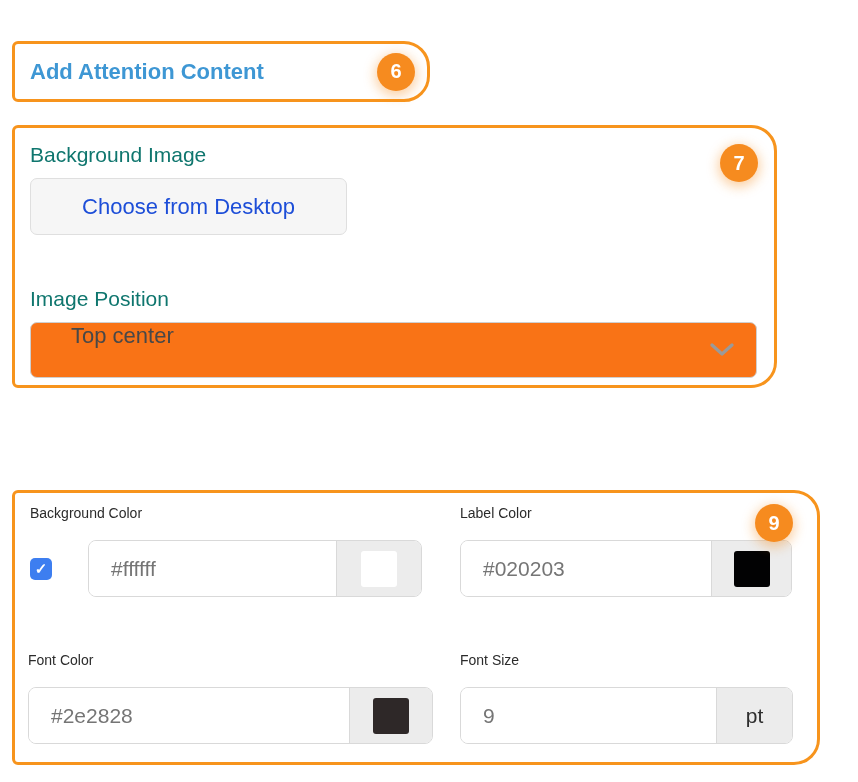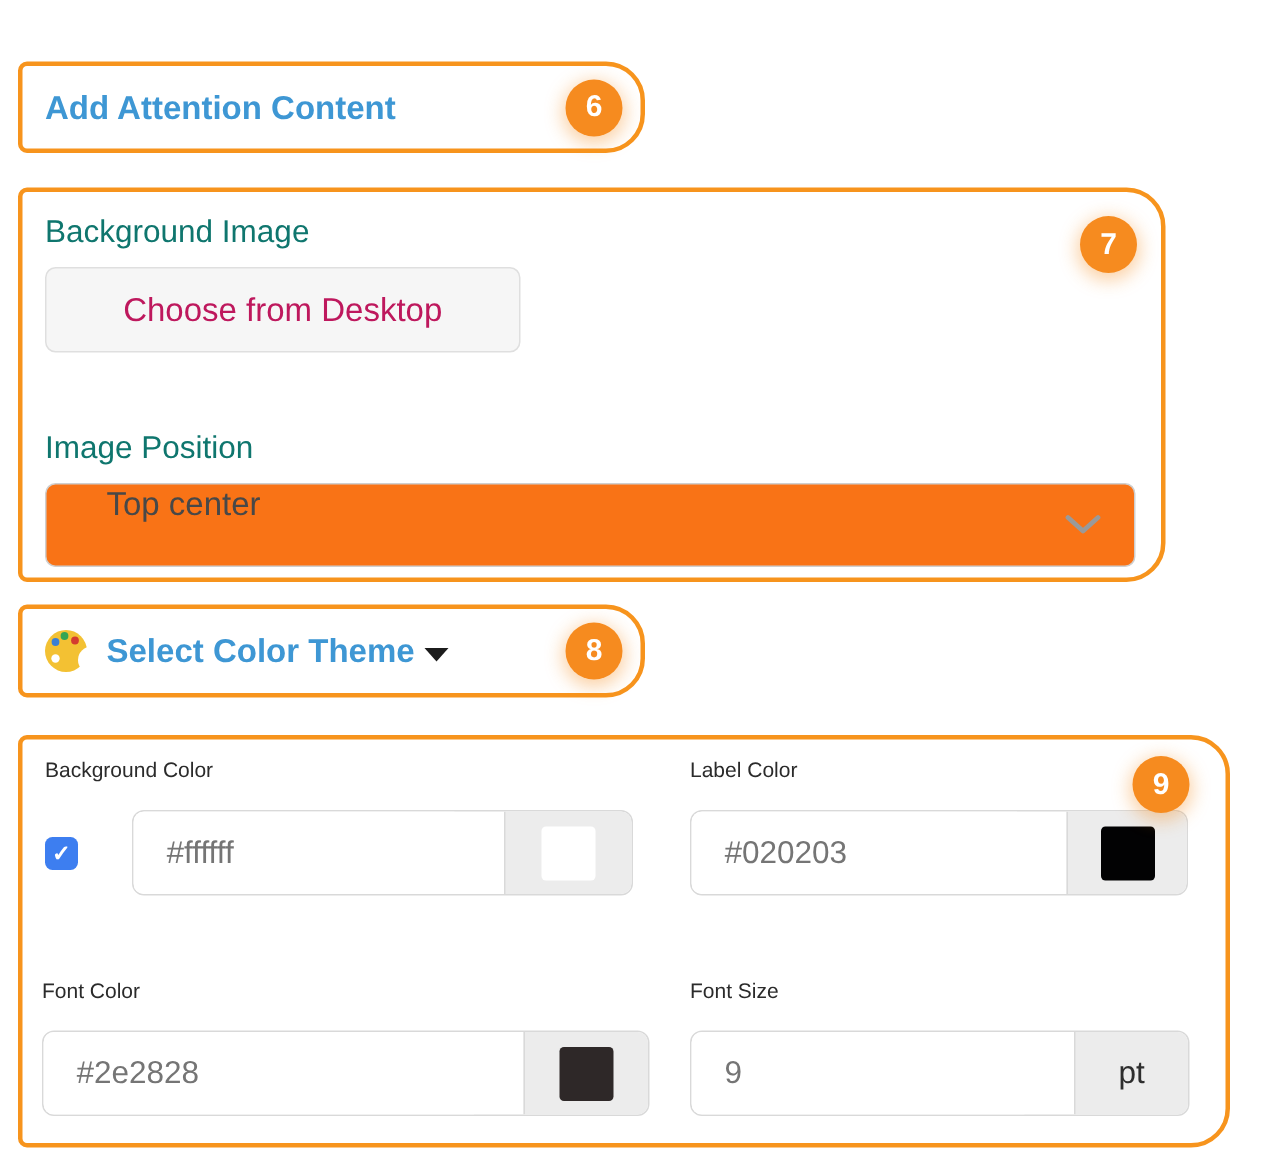--- a/index.html
+++ b/index.html
@@ -48,21 +48,21 @@
 
   
   .field-label { font-size: 21px; color: #0f766e; }
   .choose-btn {
     margin-top: 11px;
     width: 317px; height: 57px;
     background: #f6f6f6;
     border: 1px solid #dfdfdf;
     border-radius: 7px;
     font-family: "Liberation Sans", sans-serif;
-    font-size: 22px; color: #be185d;
+    font-size: 22px; color: #1d4ed8;
     cursor: pointer;
     display: block;
   }
   .pos-label { margin-top: 52px; }
   .select-box {
     margin-top: 11px;
     position: relative;
     width: 727px; height: 56px;
     background: #f97316;
     border: 1px solid #cfcfcf;
@@ -139,35 +139,20 @@
       <span>Top center</span>
       <span class="chev">
         <svg width="24" height="14" viewBox="0 0 24 14">
           <polyline points="2,2 12,11 22,2" fill="none" stroke="#9a9a9a" stroke-width="3.2" stroke-linecap="round" stroke-linejoin="round"></polyline>
         </svg>
       </span>
     </div>
     <span class="badge" style="right:16px; top:16px;">7</span>
   </section>
 
-  <section class="obox box8">
-    <span class="palette">
-      <svg width="34" height="34" viewBox="0 0 34 34">
-        <circle cx="16" cy="17" r="14" fill="#f3c133"></circle>
-        <circle cx="33" cy="23" r="9" fill="#ffffff"></circle>
-        <circle cx="9" cy="11" r="2.6" fill="#3b7fd4"></circle>
-        <circle cx="15" cy="7" r="2.6" fill="#35a553"></circle>
-        <circle cx="22" cy="10" r="2.6" fill="#d43b2f"></circle>
-        <circle cx="9" cy="22" r="2.8" fill="#ffffff"></circle>
-      </svg>
-    </span>
-    <a class="blue-link">Select Color Theme</a>
-    <span class="caret-down"></span>
-    <span class="badge vcenter" style="right:12px;">8</span>
-  </section>
 
   <section class="obox box9">
 
     <div class="f-label" style="left:15px; top:12px;">Background Color</div>
     <div class="f-group" style="left:15px; top:47px;">
       <span class="checkbox">✓</span>
       <span class="input-group">
         <input style="width: 214px;" value="#ffffff">
         <span class="addon" style="width:85px;">
           <span class="swatch" style="background: rgb(255, 255, 255);"></span>

